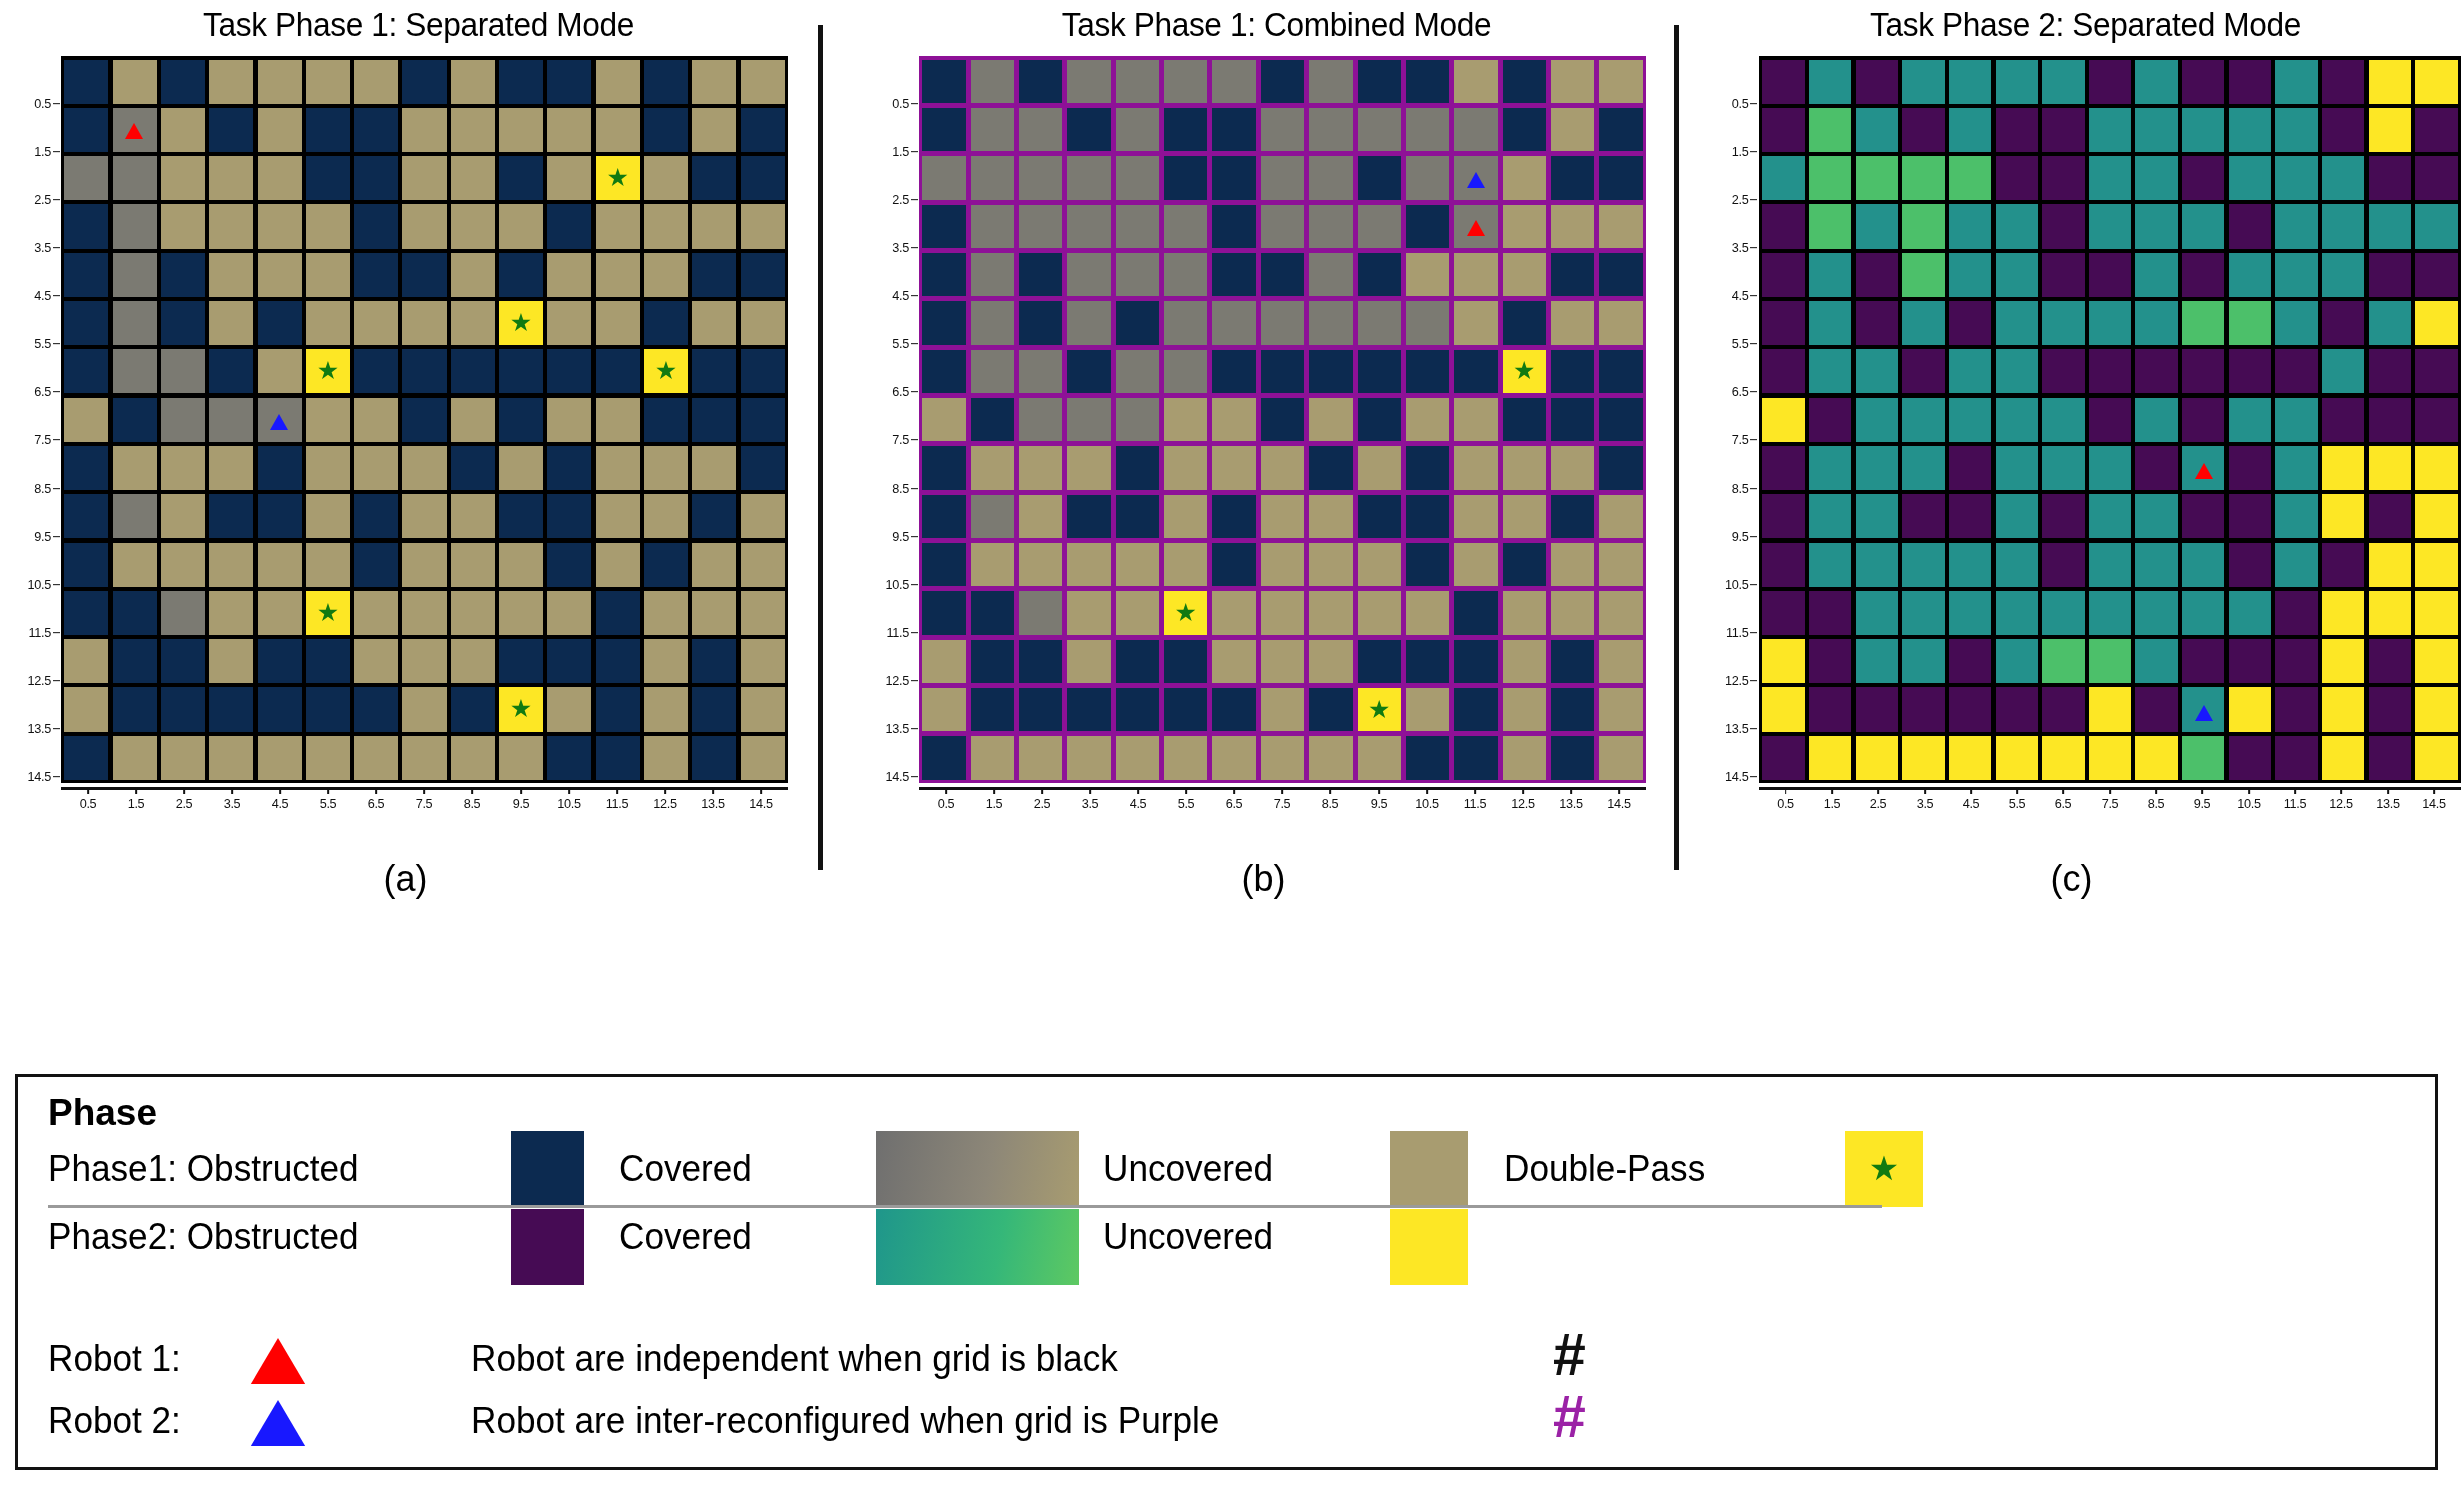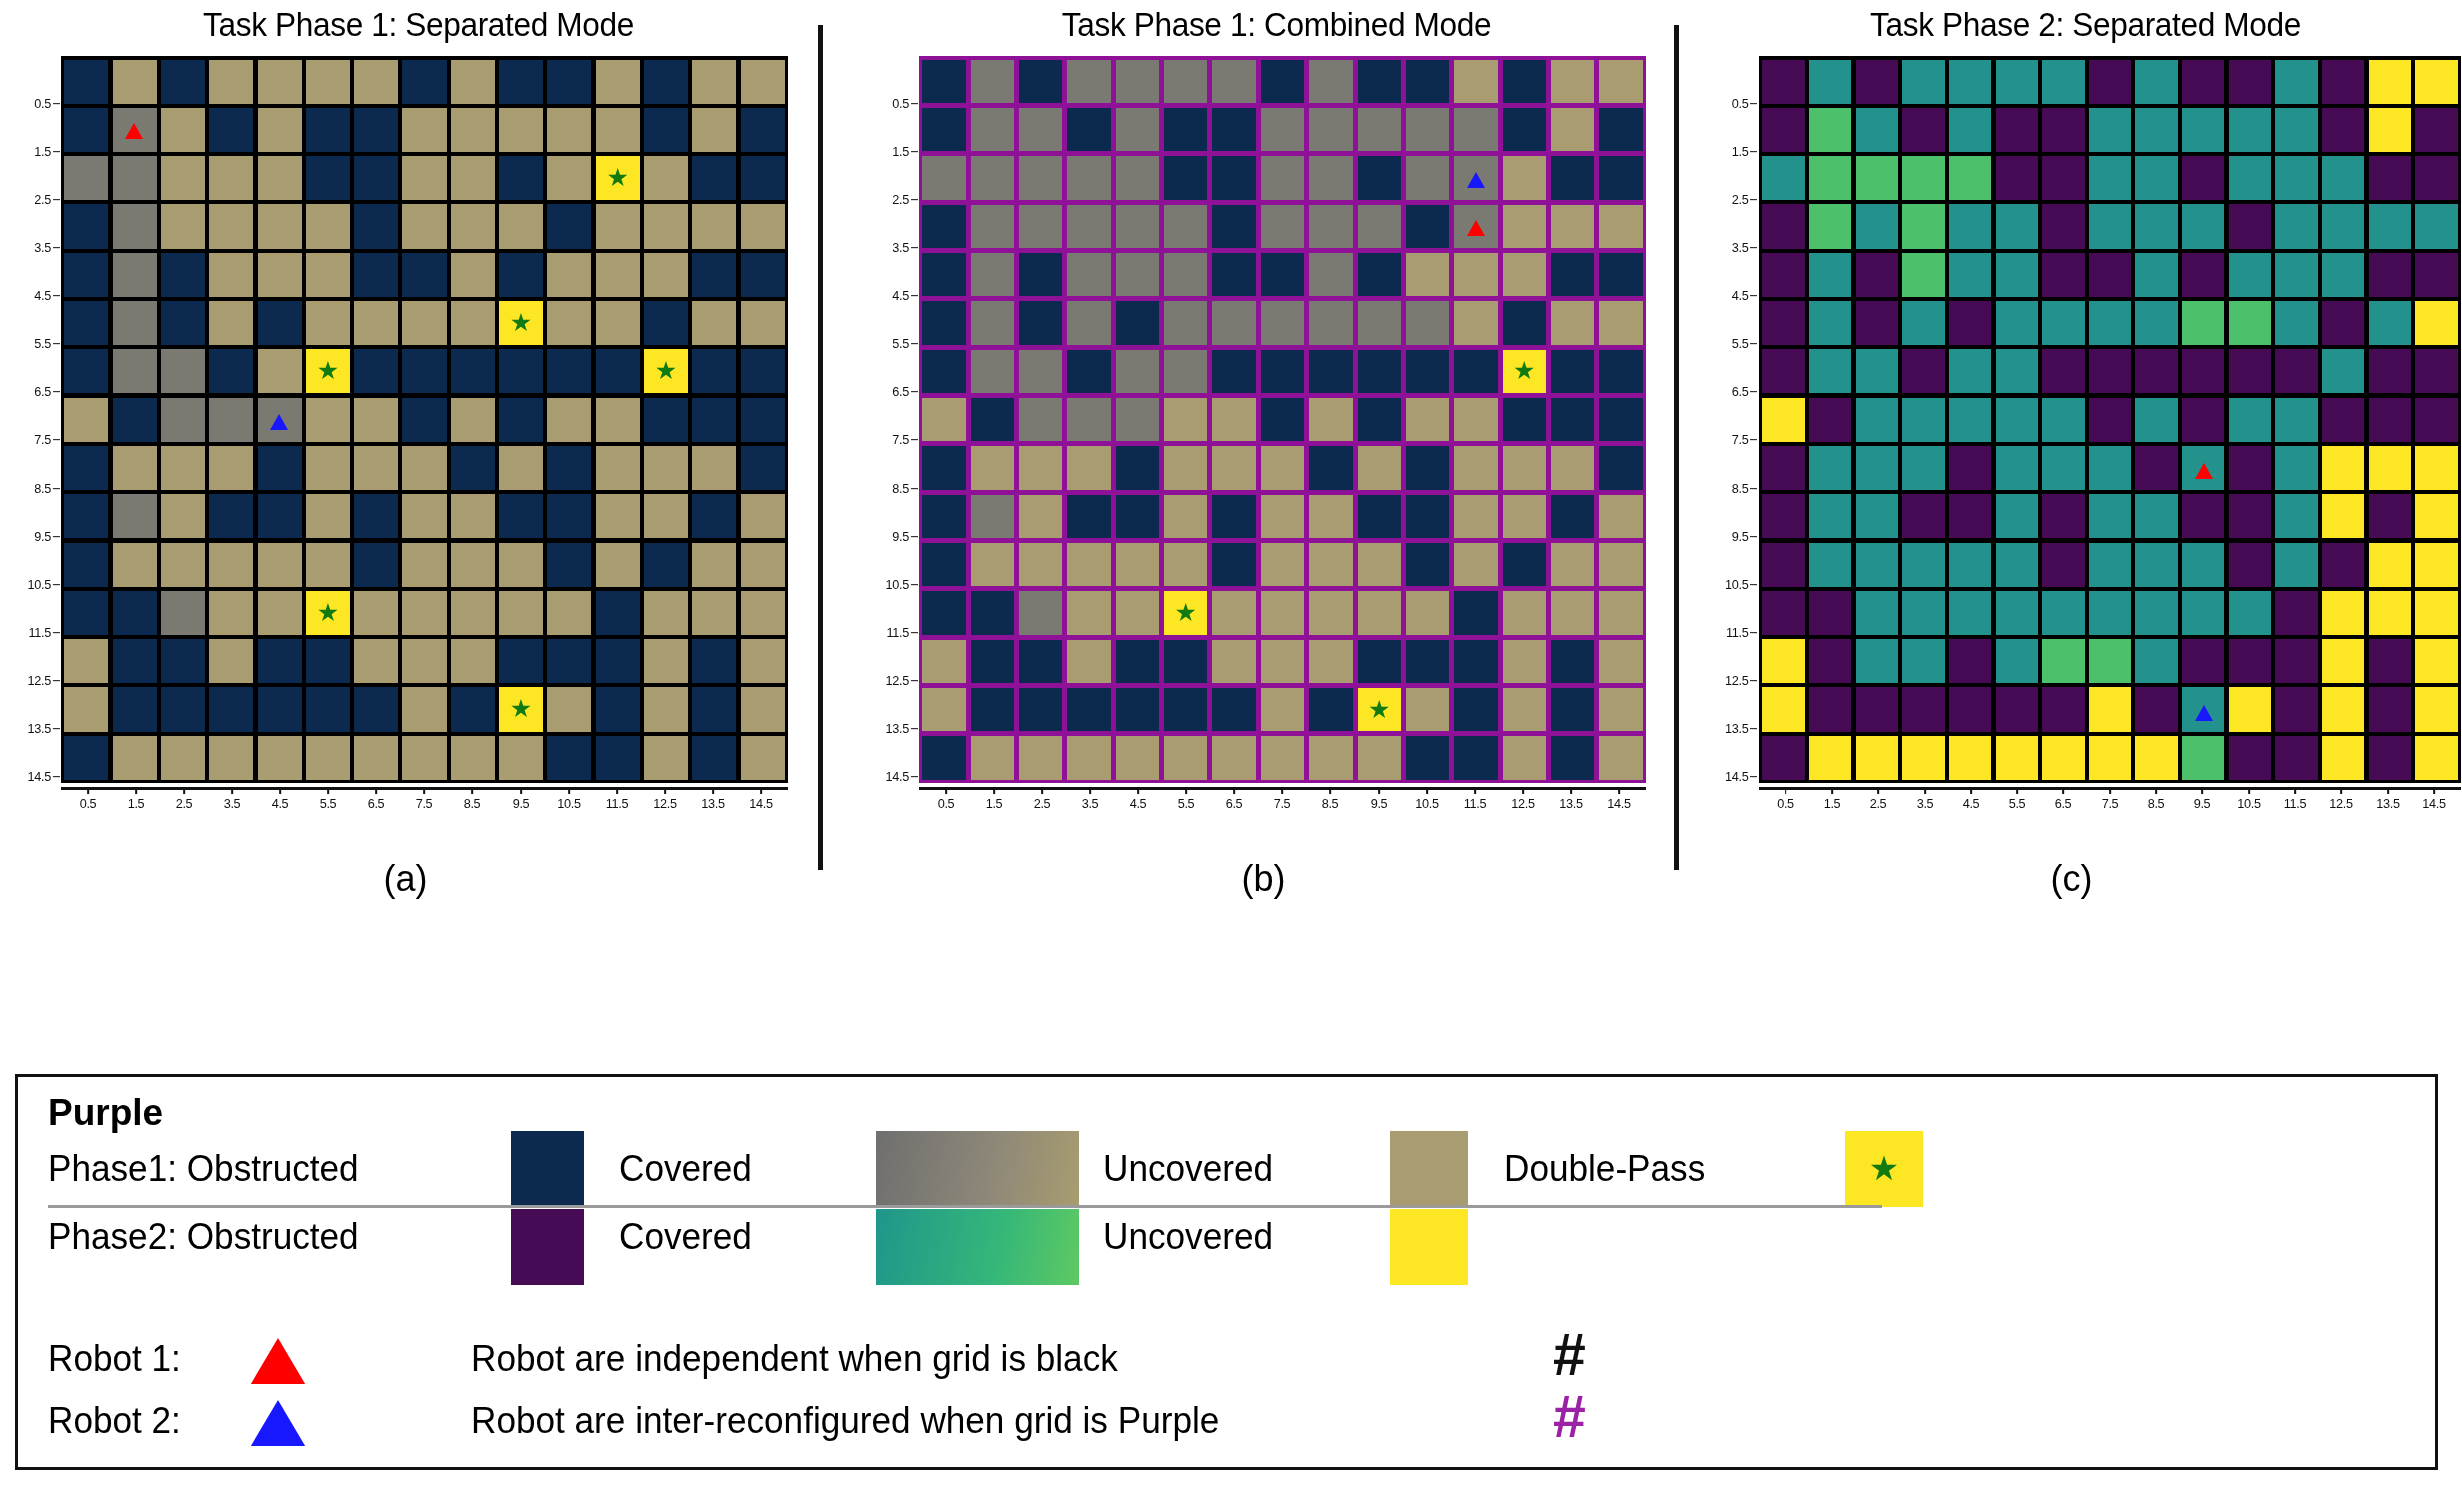--- a/index.html
+++ b/index.html
@@ -992,21 +992,21 @@
     </div>
     <div class="sublabel" style="left:279px;top:858px;">(c)</div>
   </div>
 
   <div class="vsep" style="left:818px;"></div>
   <div class="vsep" style="left:1674px;"></div>
 </div>
 
 <div class="legend">
 
-  <div class="lg-title">Purple</div>
+  <div class="lg-title">Phase</div>
 
   <div class="lrow" style="top:64px;width:1775px;">
     <div class="ltext" style="left:0;">Phase1:  Obstructed</div>
     <div class="swatch" style="left:463px;top:-10px;width:73px;height:76px;background:#0c2a50;"></div>
     <div class="ltext" style="left:571px;">Covered</div>
     <div class="swatch" style="left:828px;top:-10px;width:203px;height:76px;background:linear-gradient(100deg,#6f6f6f 0%,#8d8778 55%,#a89c70 100%);"></div>
     <div class="ltext" style="left:1055px;">Uncovered</div>
     <div class="swatch" style="left:1342px;top:-10px;width:78px;height:76px;background:#a89c70;"></div>
     <div class="ltext" style="left:1456px;">Double-Pass</div>
     <div class="swatch star-sw" style="left:1797px;top:-10px;width:78px;height:76px;background:#fde725;">

